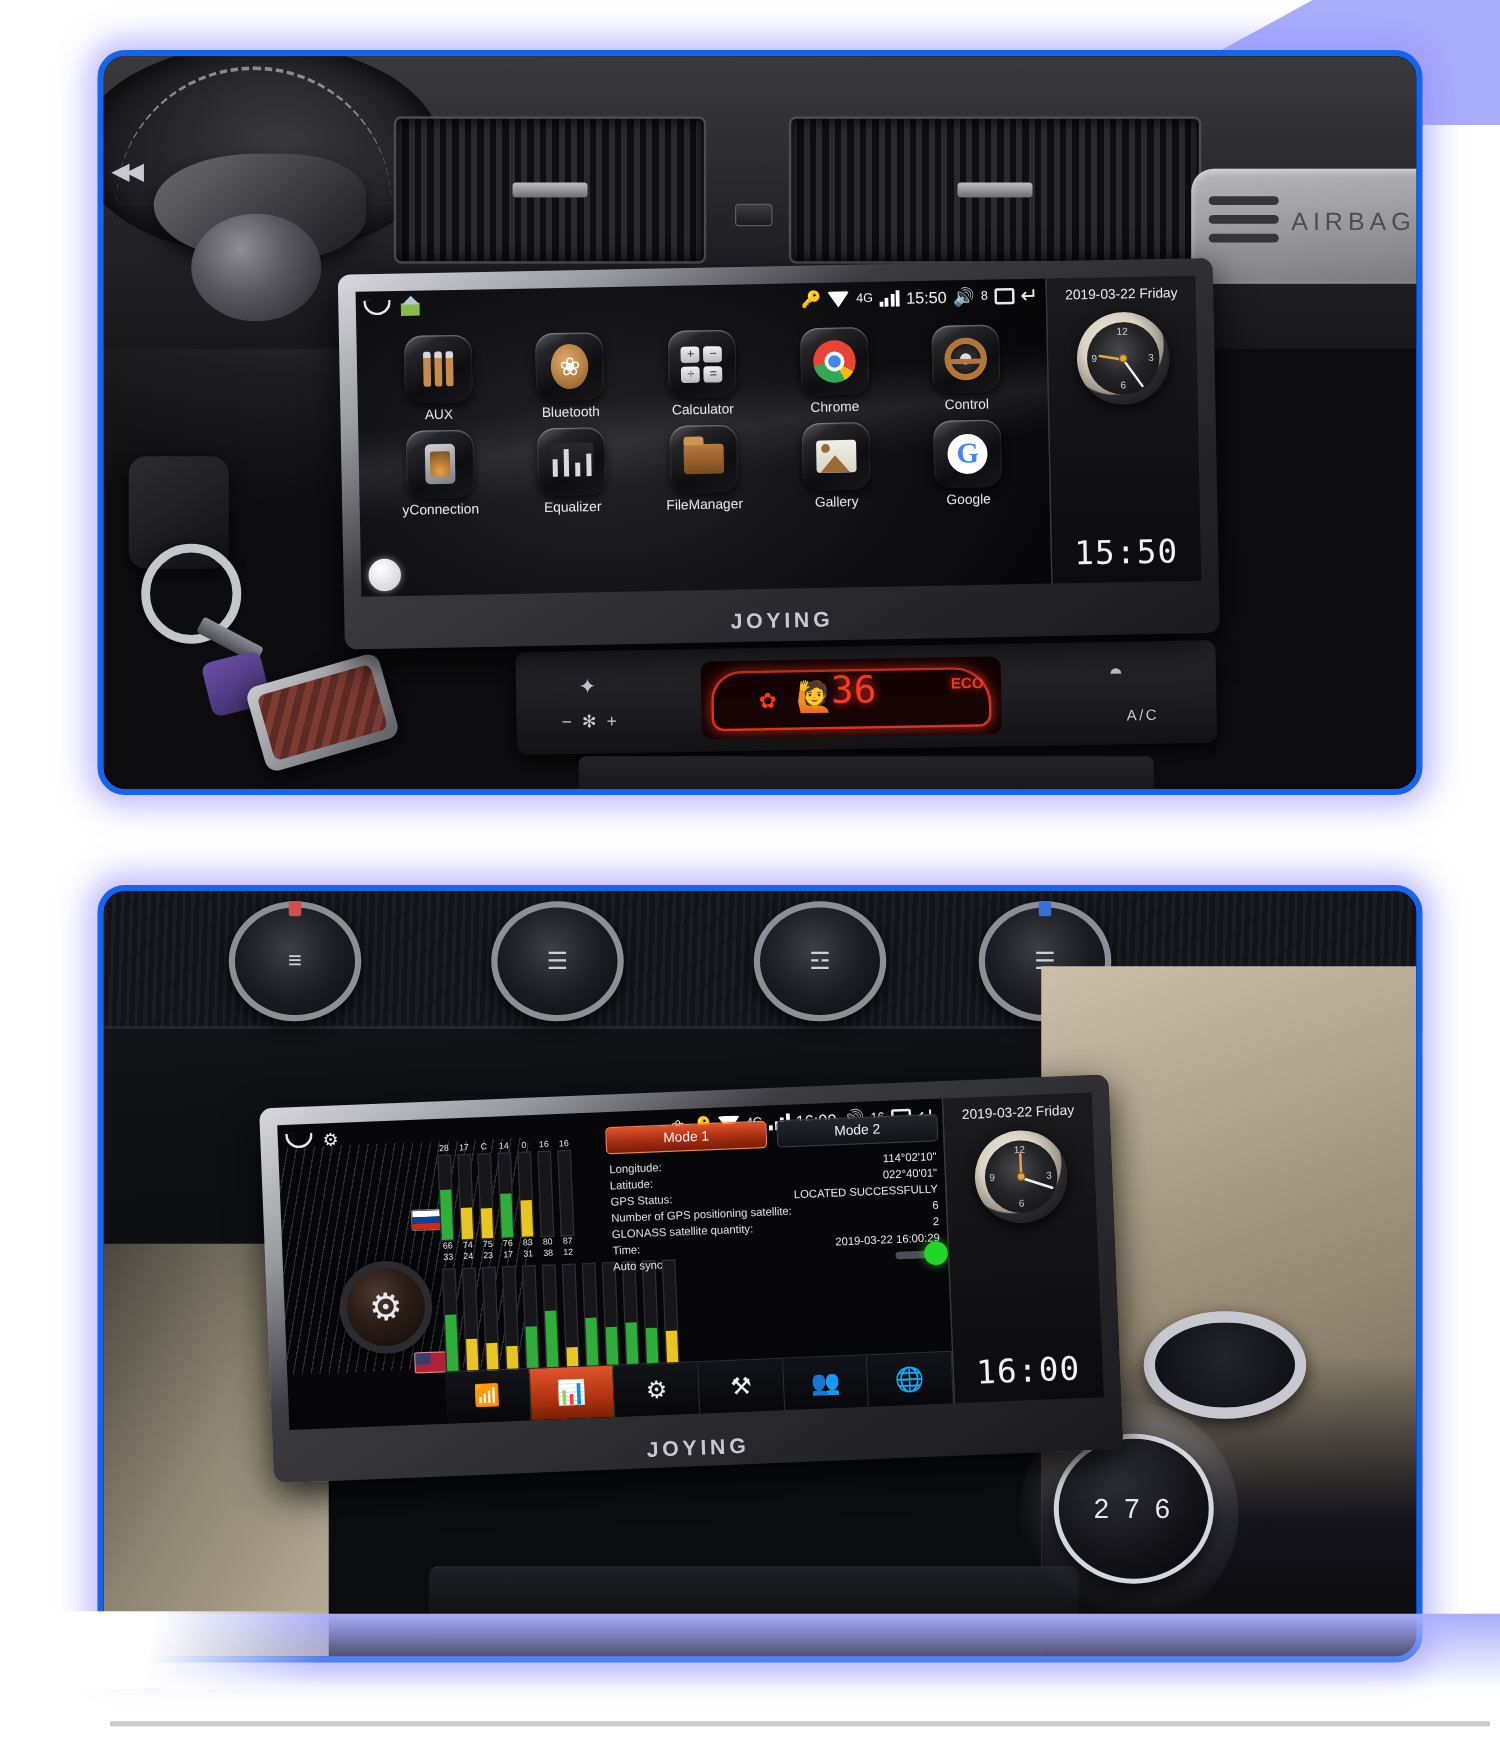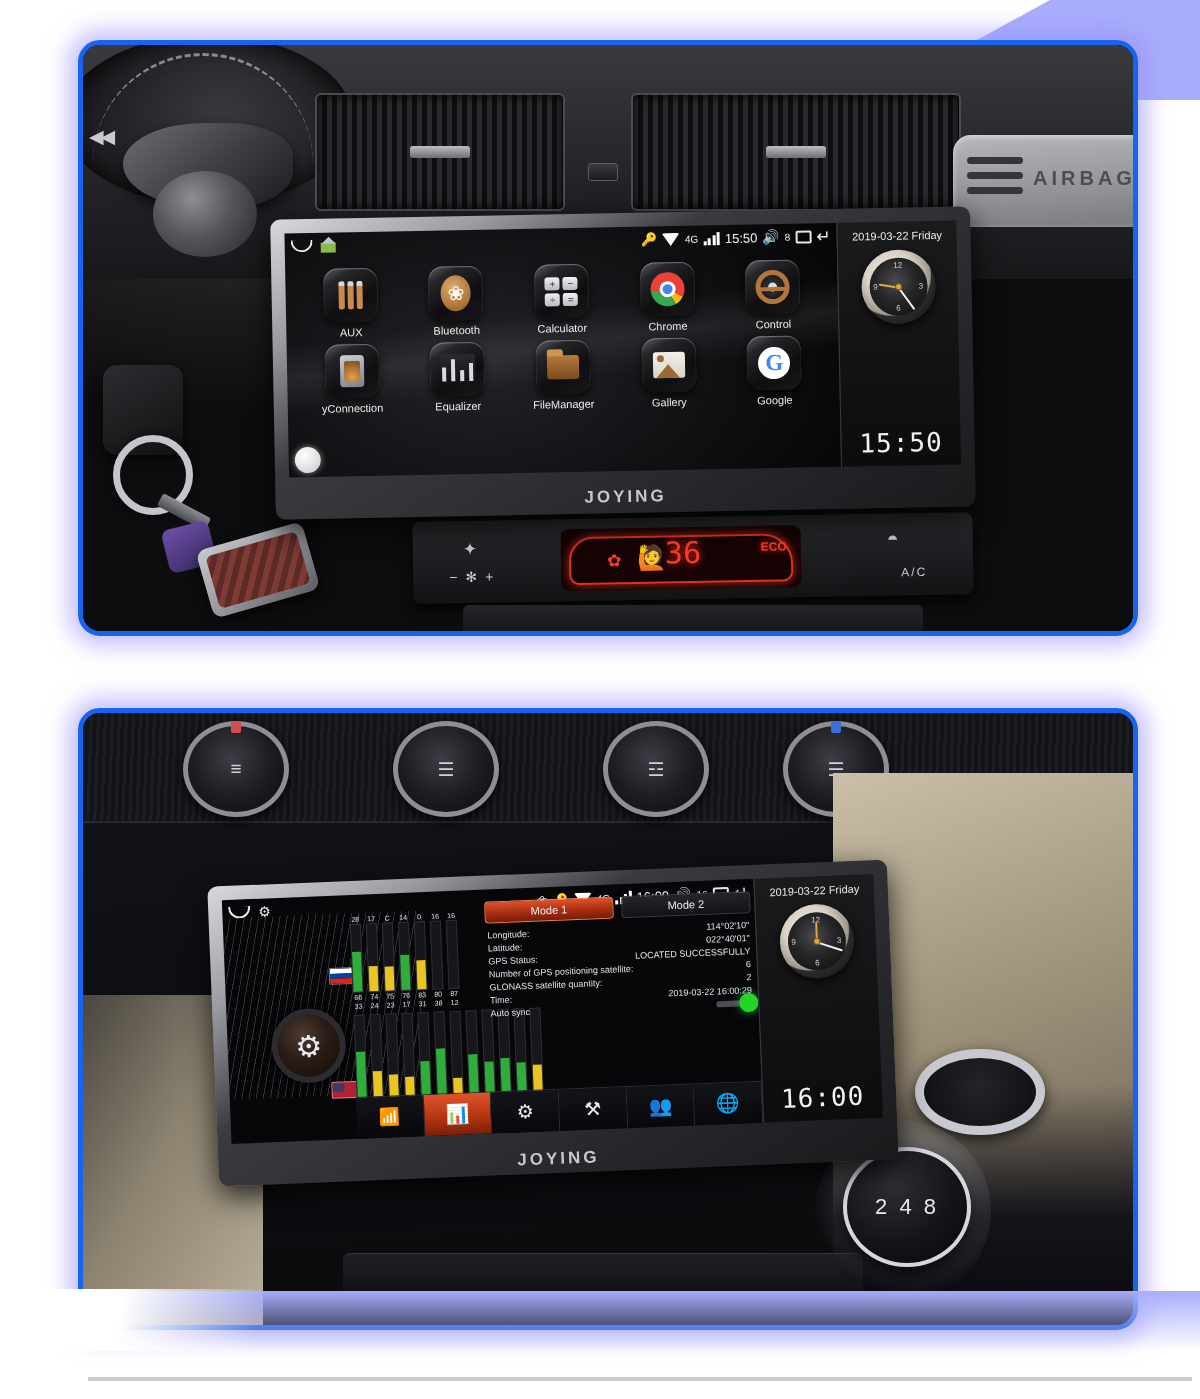--- a/index.html
+++ b/index.html
@@ -108,21 +108,21 @@
     background: linear-gradient(175deg,#b7b7ba 0%, #97979b 55%, #7a7a7e 100%);
     box-shadow: inset 0 2px 6px rgba(255,255,255,.5);
   }
   .airbag-grill { position:absolute; left:14px; top:22px; width:56px; height:46px; }
   .airbag-grill i {
     display:block; height:7px; margin-bottom:8px; border-radius:4px;
     background:#35353a;
   }
   .airbag-text {
     position:absolute; left:80px; top:32px; color:#4d4d52;
-    font-size:20px; letter-spacing:4px; font-weight:700;
+    font-size:20px; letter-spacing:4px; font-weight:400;
   }
   .keys {
     position:absolute; left:-10px; top:330px; width:200px; height:240px;
   }
   .key-ring {
     position:absolute; left:40px; top:60px; width:80px; height:80px;
     border:7px solid #c5c5cc; border-radius:50%;
     box-shadow: 0 0 8px rgba(0,0,0,.6);
   }
   .key-body {
@@ -696,21 +696,21 @@
 
       <div class="panel-right"></div>
       <div class="panel-right-dark"></div>
       <div class="panel-left-beige"></div>
       <div class="cup-ring"></div>
       <div class="tray"></div>
 
       <div class="gearshift">
         <div class="gs-boot"></div>
         <div class="gs-knob">
-          <span>2 4 8</span>
+          <span>2 7 6</span>
         </div>
       </div>
 
       <div class="headunit" id="hu2">
         <div class="hu-screen">
 
           <div class="gps-app">
 
             <div class="statusbar">
               <div class="sb-left">

